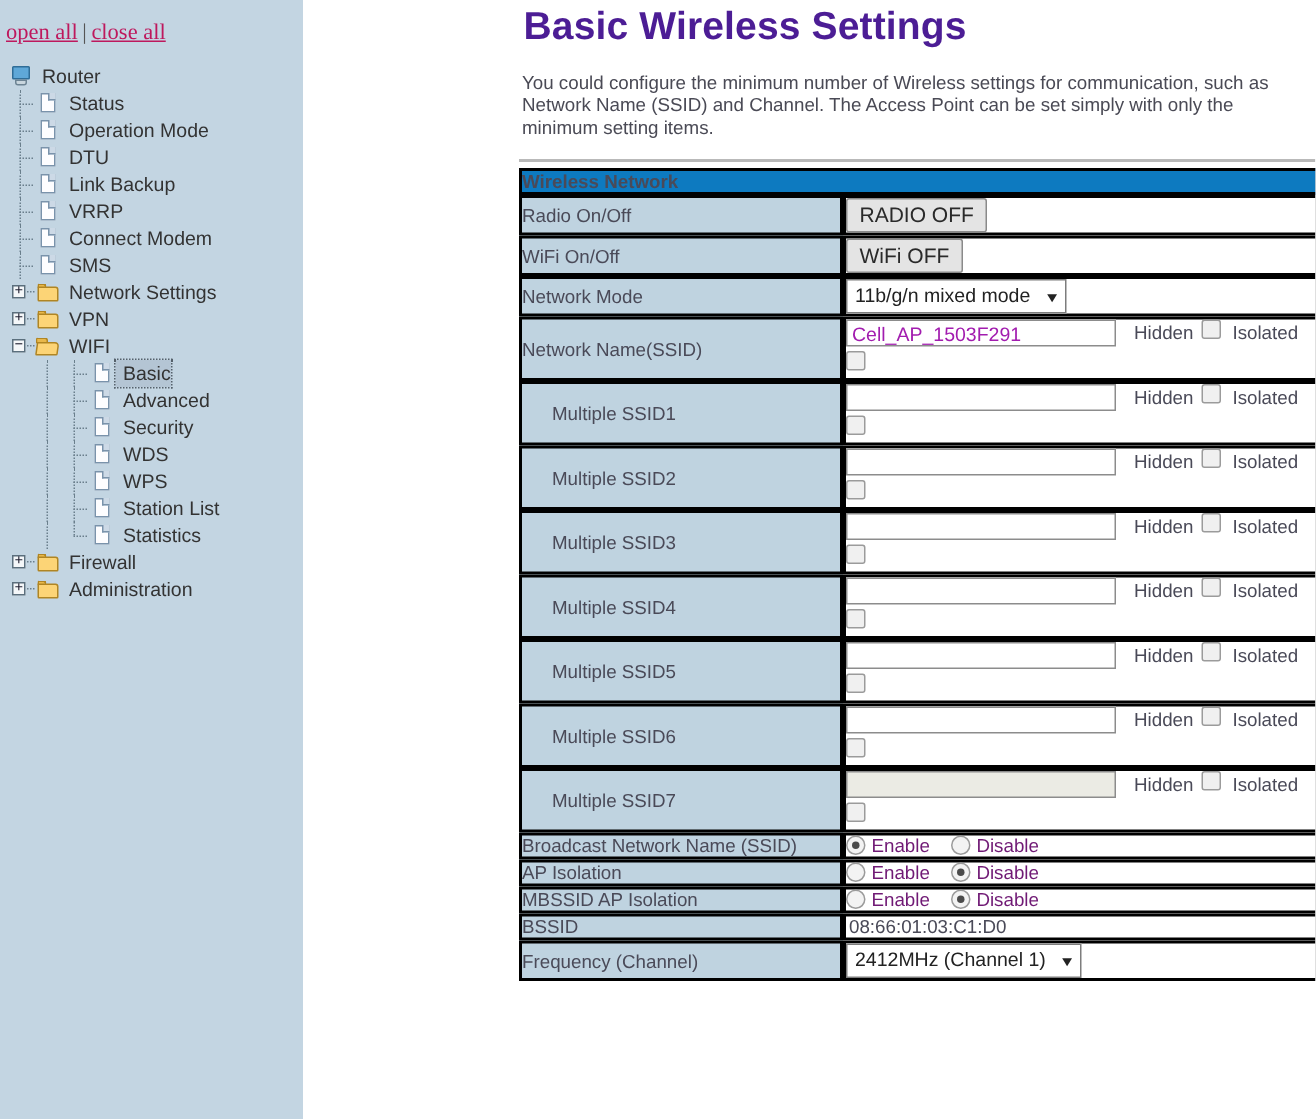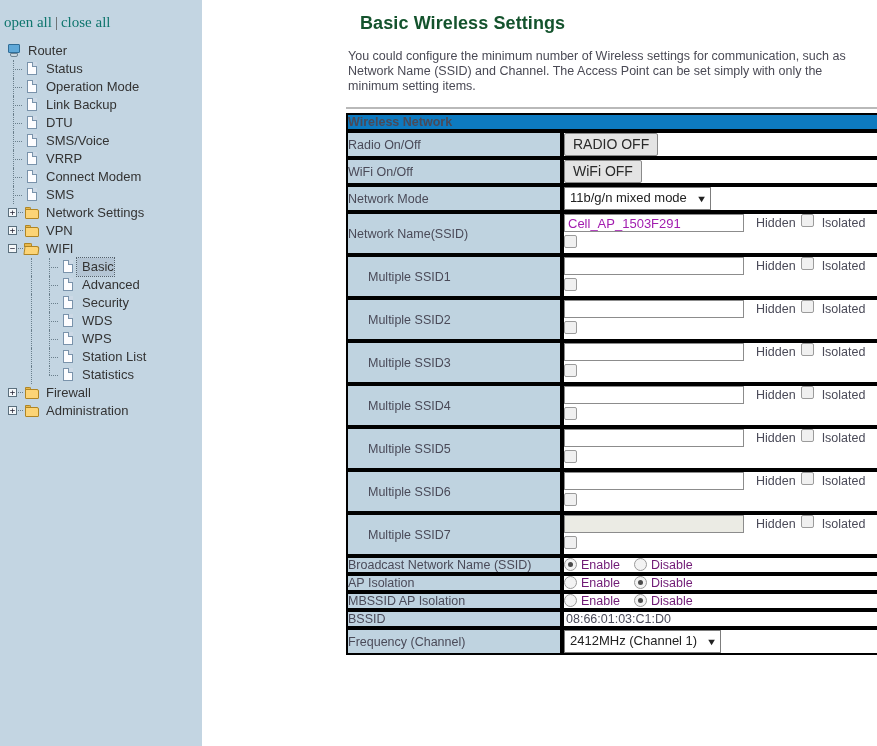--- a/index.html
+++ b/index.html
@@ -27,21 +27,22 @@
     background: #c3d5e2;
     overflow: hidden;
   }
   #tree-links {
     padding: 14px 0 0 4px;
     font-family: "Liberation Serif", serif;
     font-size: 15px;
     white-space: nowrap;
   }
   #tree-links a {
-    color: #0f766e;
+    color: #be185d;
+    text-decoration: underline;
     cursor: pointer;
   }
   #tree-links .sep {
     color: #555;
     padding: 0 3px;
     text-decoration: none;
   }
 
   .tree {
     margin-top: 11px;
@@ -221,25 +222,25 @@
     background: #ffffff;
     overflow: hidden;
   }
   #content {
     position: absolute;
     left: 142px;
     top: 0;
     width: 533px;
   }
   h1#page-title {
-    margin: 12px;
+    margin: 1px;
     padding: 1px 0 0 4px;
-    font-size: 18px;
+    font-size: 26px;
     font-weight: bold;
-    color: #14532d;
+    color: #4c1d95;
     letter-spacing: 0.1px;
   }
   #page-desc {
     margin: 15px 0 0 4px;
     width: 523px;
     font-size: 12.5px;
     line-height: 15px;
     color: #4a4a55;
   }
   #divider {
@@ -388,31 +389,26 @@
         <span class="lbl">Status</span>
       </div>
       <div class="tnode lvl1">
         <span class="gap tee"></span>
         <span class="ico doc"></span>
         <span class="lbl">Operation Mode</span>
       </div>
       <div class="tnode lvl1">
         <span class="gap tee"></span>
         <span class="ico doc"></span>
+        <span class="lbl">DTU</span>
+      </div>
+      <div class="tnode lvl1">
+        <span class="gap tee"></span>
+        <span class="ico doc"></span>
         <span class="lbl">Link Backup</span>
-      </div>
-      <div class="tnode lvl1">
-        <span class="gap tee"></span>
-        <span class="ico doc"></span>
-        <span class="lbl">DTU</span>
-      </div>
-      <div class="tnode lvl1">
-        <span class="gap tee"></span>
-        <span class="ico doc"></span>
-        <span class="lbl">SMS/Voice</span>
       </div>
       <div class="tnode lvl1">
         <span class="gap tee"></span>
         <span class="ico doc"></span>
         <span class="lbl">VRRP</span>
       </div>
       <div class="tnode lvl1">
         <span class="gap tee"></span>
         <span class="ico doc"></span>
         <span class="lbl">Connect Modem</span>

